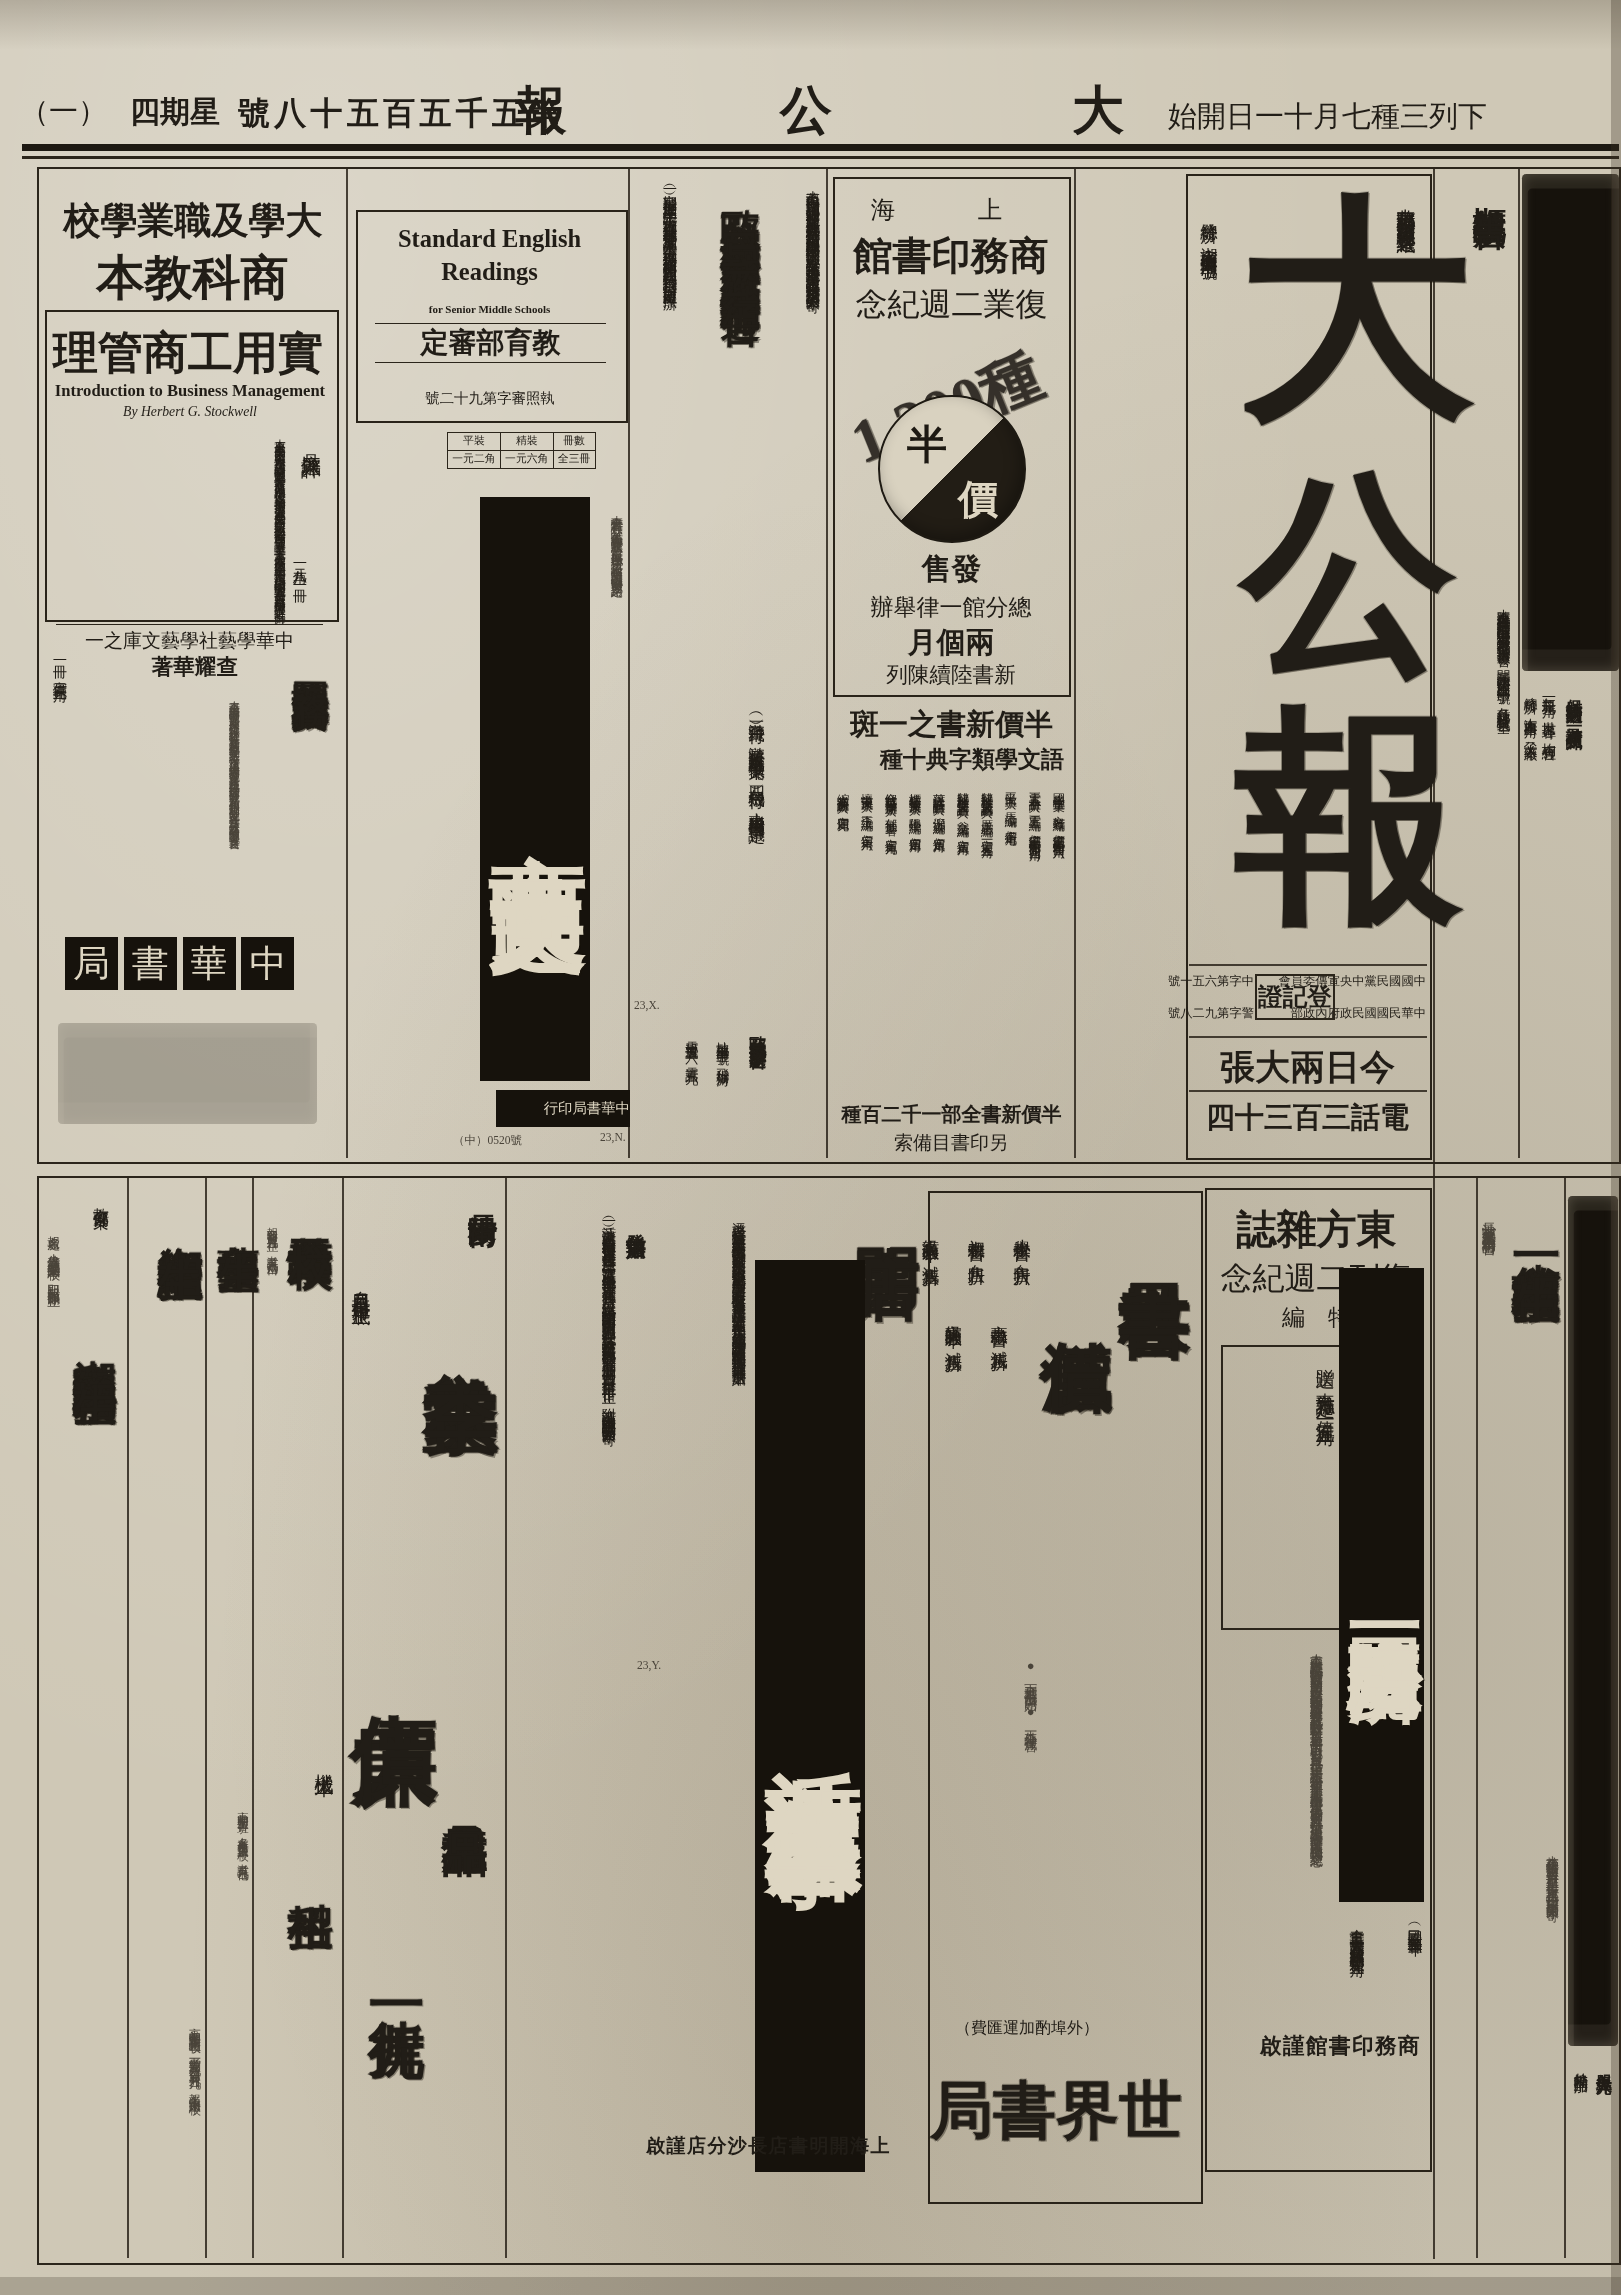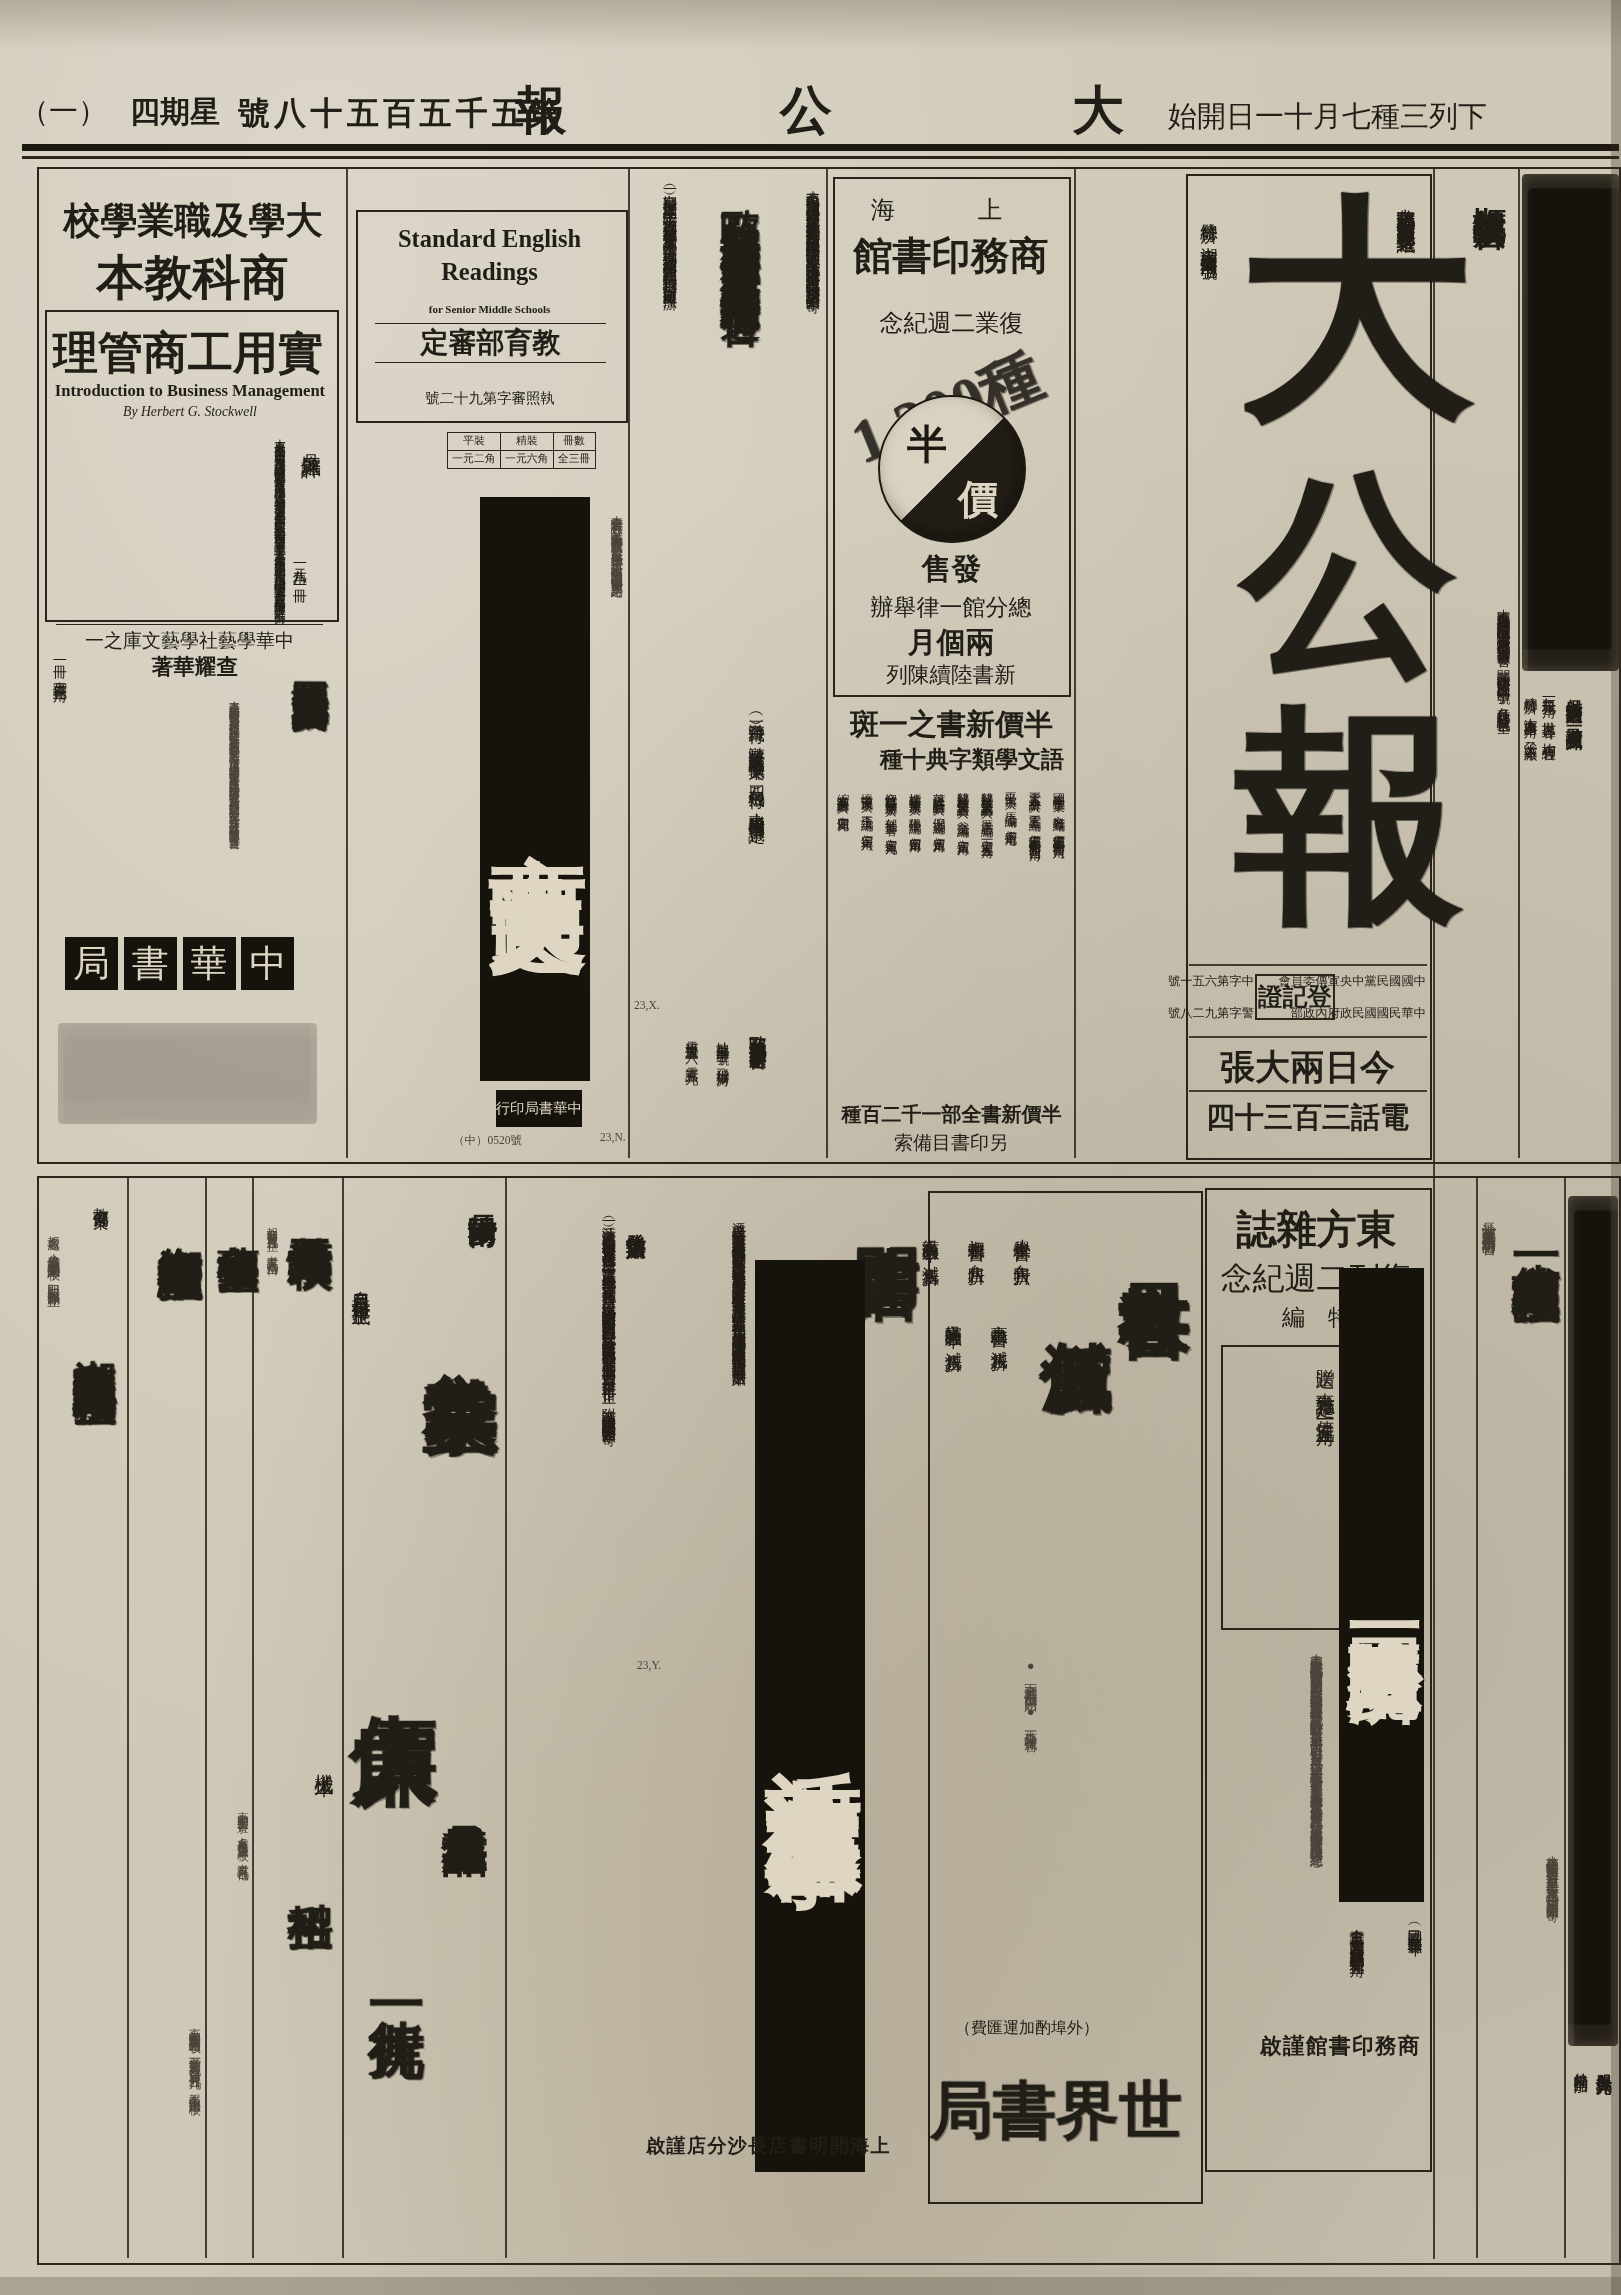--- a/index.html
+++ b/index.html
@@ -107,41 +107,41 @@
         <td>一元六角</td>
         <td>一元二角</td>
       </tr>
     </tbody>
       </table>
   </div>
 
   <div>
     <div class="abs rev v b brush ctr" style="left:480px;top:497px;width:110px;height:584px;font-size:99px;line-height:1.05;letter-spacing:7.2px;">高中英文選</div>
     <div class="abs v faded" style="left:592px;top:505px;width:33px;height:569px;font-size:12.3px;">本書之特點有八（一）歐美名作古今變體兼收（二）篇首冠以作者小傳（三）篇後附有全文說明以備自修研究參證之用</div>
-    <div class="abs rev rh ctr" style="left:496px;top:1090px;width:86px;height:37px;font-size:14.4px;line-height:37px;">中華書局印行</div>
+    <div class="abs rev rh ctr" style="left:496px;top:1090px;width:86px;height:37px;font-size:14.4px;line-height:37px;padding-left:48px;">中華書局印行</div>
     <div class="abs tiny faded" style="left:453px;top:1133px;">（中）0520號</div>
     <div class="abs tiny faded en" style="left:600px;top:1130px;">23,N.</div>
   </div>
 
   <div>
     <div class="abs v" style="left:770px;top:179px;width:52px;height:959px;font-size:14.4px;">本公司自即日起增開上項新飛行兩種並照常載運客貨郵件班機按時到長風雨無阻機器堅固機師技術高強十分安全毫無危險購票或運貨事項請向本處接洽飛行時刻及價目表函索即寄</div>
     <div class="abs v b brush" style="left:680px;top:179px;width:86px;height:505px;font-size:40px;letter-spacing:4.3px;">歐亞航空公司增加長沙游覽飛行及衡州特約飛行通告</div>
     <div class="abs v" style="left:637px;top:179px;width:42px;height:959px;font-size:14.4px;">（一）定期飛行每逢星期二四上午十時二十分上行機到長飛赴北平每逢星期三五下午一時十分下行機到長沙衡州或衡州廣州間往返（二）特約飛行一二日前預定座位即可照辦</div>
     <div class="abs v" style="left:682px;top:706px;width:85px;height:310px;font-size:16.6px;">（三）游覽飛行　游覽長沙附近風景每位票價十元　（四）包機飛行　大小飛機皆包用價目議定</div>
     <div class="abs v b" style="left:745px;top:1023px;height:130px;font-size:17.3px;">歐亞航空公司長沙辦事處啓</div>
     <div class="abs v" style="left:714px;top:1031px;height:123px;font-size:13px;">地址落星田三十五號　飛行場新河</div>
     <div class="abs v" style="left:683px;top:1031px;height:123px;font-size:13px;">電報掛號五五二六　電話六三九</div>
     <div class="abs tiny faded en" style="left:634px;top:998px;">23,X.</div>
   </div>
 
   <div>
     <div class="abs box" style="left:833px;top:177px;width:234px;height:516px;"></div>
     <div class="abs rh ctr" style="left:850px;top:193px;width:202px;font-size:24.5px;letter-spacing:29px;">上　海</div>
     <div class="abs rh b ctr" style="left:843px;top:229px;width:216px;font-size:39px;">商務印書館</div>
-    <div class="abs rh ctr" style="left:847px;top:283px;width:209px;font-size:24px;margin-top:24px;">復業二週紀念</div>
+    <div class="abs rh ctr" style="left:847px;top:283px;width:209px;font-size:32px;">復業二週紀念</div>
     <div class="abs b brush" style="left:847px;top:364px;width:216px;font-size:61px;transform:rotate(-22deg);color:#35302a;">1,200種</div>
     <div class="abs" style="left:878px;top:395px;width:144px;height:144px;border-radius:50%;border:2.9px solid #1d1912;background:linear-gradient(135deg,#d9d2c0 50%,#221d15 50%);box-shadow:inset -4.3px -5.8px 14.4px rgba(0,0,0,.3);">
       <span class="abs b" style="left:27px;top:20px;font-size:40px;color:#1d1912;">半</span>
       <span class="abs b" style="left:78px;top:75px;font-size:40px;color:#ded6c2;">價</span>
     </div>
     <div class="abs rh b ctr" style="left:894px;top:549px;width:115px;font-size:30px;">發售</div>
     <div class="abs rh ctr" style="left:850px;top:592px;width:202px;font-size:23px;">總分館一律舉辦</div>
     <div class="abs rh b ctr" style="left:850px;top:623px;width:202px;font-size:29px;">兩個月</div>
     <div class="abs rh ctr" style="left:850px;top:660px;width:202px;font-size:21.6px;">新書陸續陳列</div>
   </div>

